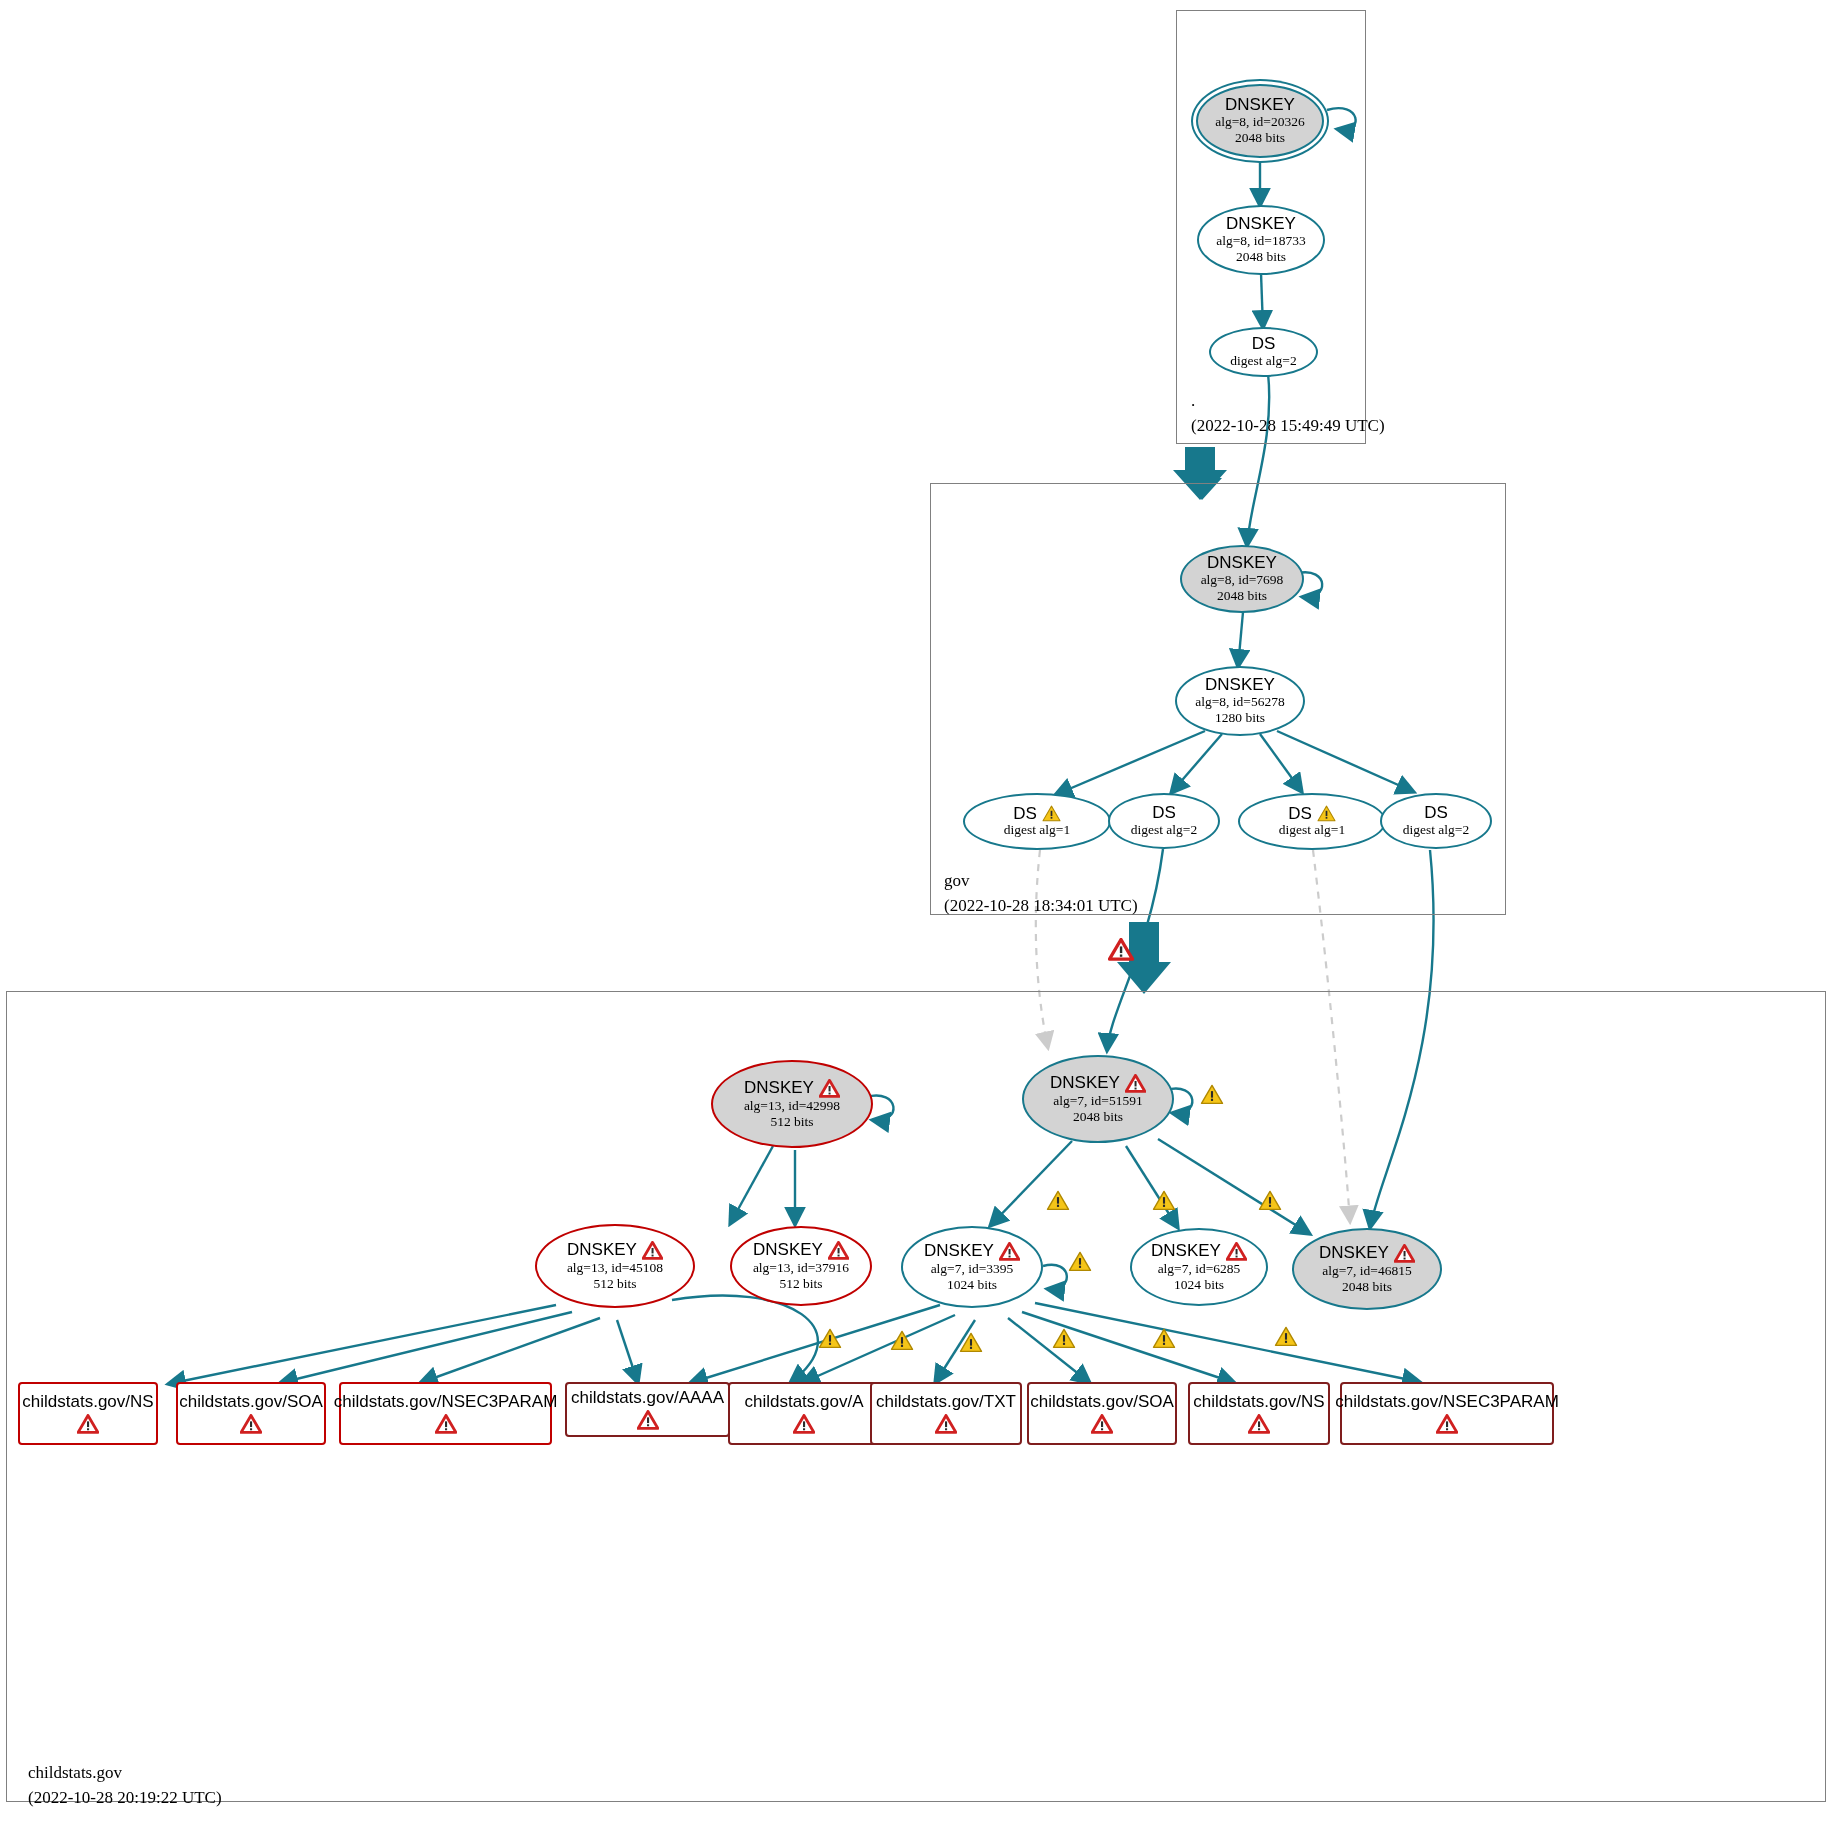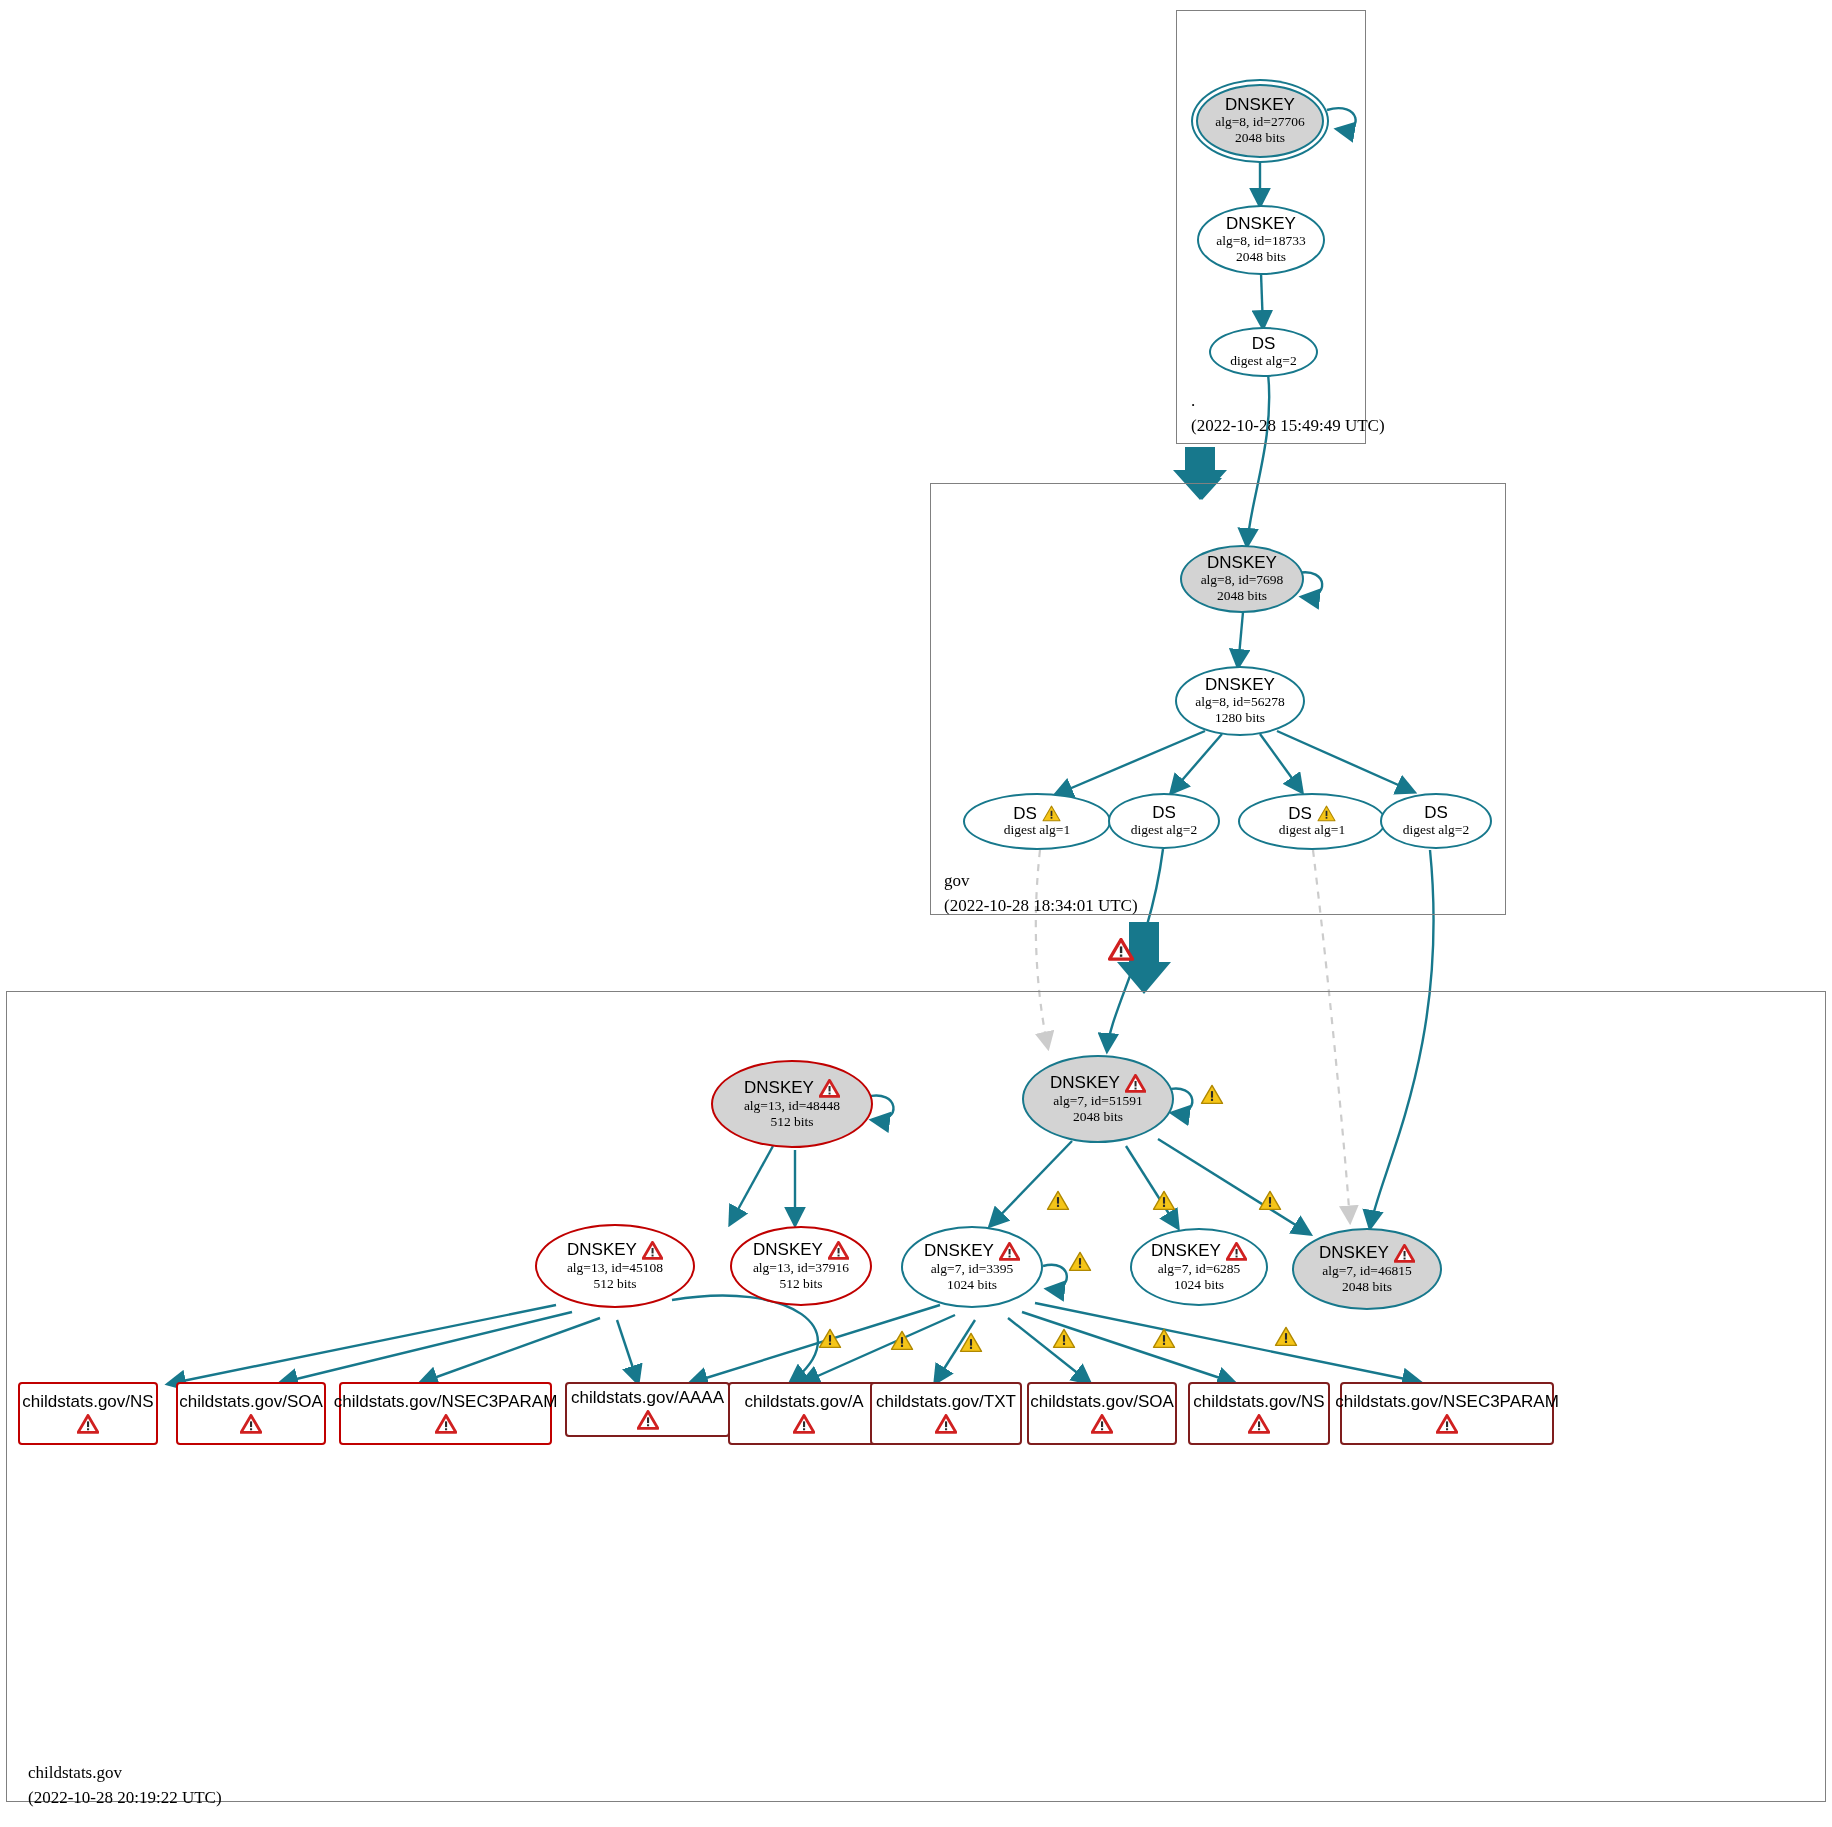--- a/index.html
+++ b/index.html
@@ -209,21 +209,21 @@
   <div class="zone" style="left:6px; top:991px; width:1820px; height:811px;"></div>
   <div class="zone-label" style="left:28px; top:1753px;margin-top:8px;">
     <span class="zn">childstats.gov</span>
     <span class="zt">(2022-10-28 20:19:22 UTC)</span>
   </div>
 
   <div class="node secure-fill dbl" style="left:1196px; top:84px; width:128px; height:74px;">
     <div class="t1">
       <span>DNSKEY</span>
     </div>
-    <div class="t2">alg=8, id=27706</div>
+    <div class="t2">alg=8, id=20326</div>
     <div class="t3">2048 bits</div>
   </div>
 
   <div class="node" style="left:1197px; top:205px; width:128px; height:70px;">
     <div class="t1">
       <span>DNSKEY</span>
     </div>
     <div class="t2">alg=8, id=18733</div>
     <div class="t3">2048 bits</div>
   </div>
@@ -297,21 +297,21 @@
     <div class="t1">
       <span>DNSKEY</span>
       <span class="alert">
         <svg width="21" height="19" viewBox="0 0 20 18">
             <path d="M10 1.2 L19 16.6 L1 16.6 Z" fill="#ffffff" stroke="#d02020" stroke-width="2.6" stroke-linejoin="round"></path>
             <rect x="9.1" y="6.6" width="1.9" height="5.2" fill="#2a2a2a"></rect>
             <rect x="9.1" y="12.9" width="1.9" height="1.8" fill="#2a2a2a"></rect>
           </svg>
       </span>
     </div>
-    <div class="t2">alg=13, id=48448</div>
+    <div class="t2">alg=13, id=42998</div>
     <div class="t3">512 bits</div>
   </div>
 
   <div class="node secure-fill" style="left:1022px; top:1055px; width:152px; height:88px;">
     <div class="t1">
       <span>DNSKEY</span>
       <span class="alert">
         <svg width="21" height="19" viewBox="0 0 20 18">
             <path d="M10 1.2 L19 16.6 L1 16.6 Z" fill="#ffffff" stroke="#d02020" stroke-width="2.6" stroke-linejoin="round"></path>
             <rect x="9.1" y="6.6" width="1.9" height="5.2" fill="#2a2a2a"></rect>

